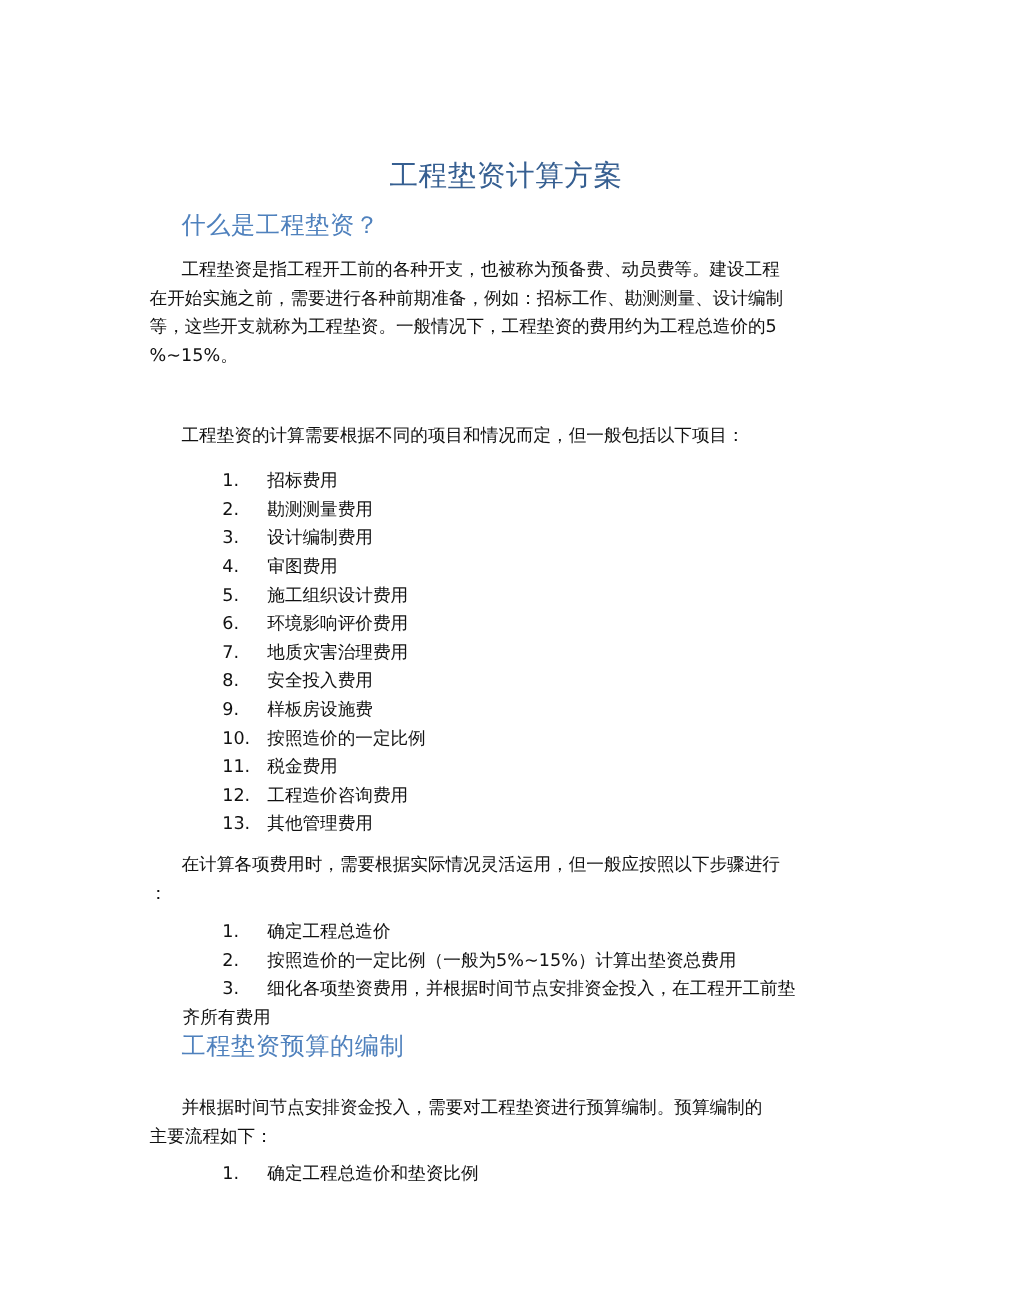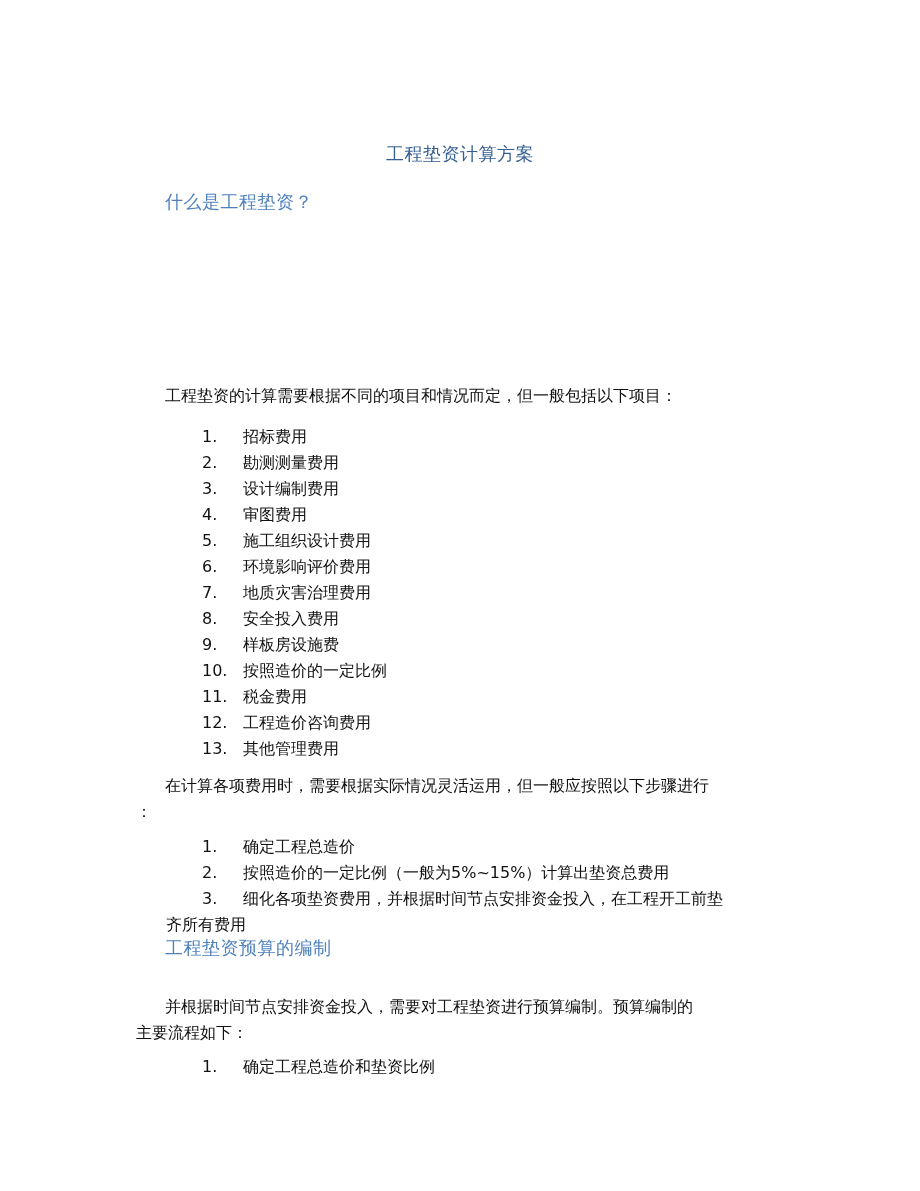--- a/index.html
+++ b/index.html
@@ -20,28 +20,28 @@
       left: 0; top: 0;
       width: 920px;
       height: 1191px;
     }
     .title {
       position: absolute;
       top: 142px;
       left: 0;
       width: 920px;
       text-align: center;
-      font-size: 18px;
+      font-size: 26px;
       color: #365f91;
       letter-spacing: 0.5px;
     }
     .h1 {
       position: absolute;
       left: 165px;
-      font-size: 18px;
+      font-size: 22px;
       color: #4f81bd;
       letter-spacing: 0.5px;
     }
     .para {
       position: absolute;
       left: 136px;
       width: 650px;
       font-size: 16px;
       line-height: 26px;
       color: #111;
@@ -76,20 +76,26 @@
     }
   </style>
 </head>
 <body>
 
 <div class="page">
 
   <div class="title">工程垫资计算方案</div>
 
   <div class="h1" style="top:190px;">什么是工程垫资？</div>
+  <div class="para" style="top:232px;">
+    <div class="indent">工程垫资是指工程开工前的各种开支，也被称为预备费、动员费等。建设工程</div>
+    <div>在开始实施之前，需要进行各种前期准备，例如：招标工作、勘测测量、设计编制</div>
+    <div>等，这些开支就称为工程垫资。一般情况下，工程垫资的费用约为工程总造价的5</div>
+    <div>%~15%。</div>
+  </div>
 
   <div class="para" style="top:383px; left:165px;">工程垫资的计算需要根据不同的项目和情况而定，但一般包括以下项目：</div>
 
   <ul class="list" style="top:424px;">
     <li>
         <span class="num">1.</span>
         <span>招标费用</span>
       </li>
     <li>
         <span class="num">2.</span>

